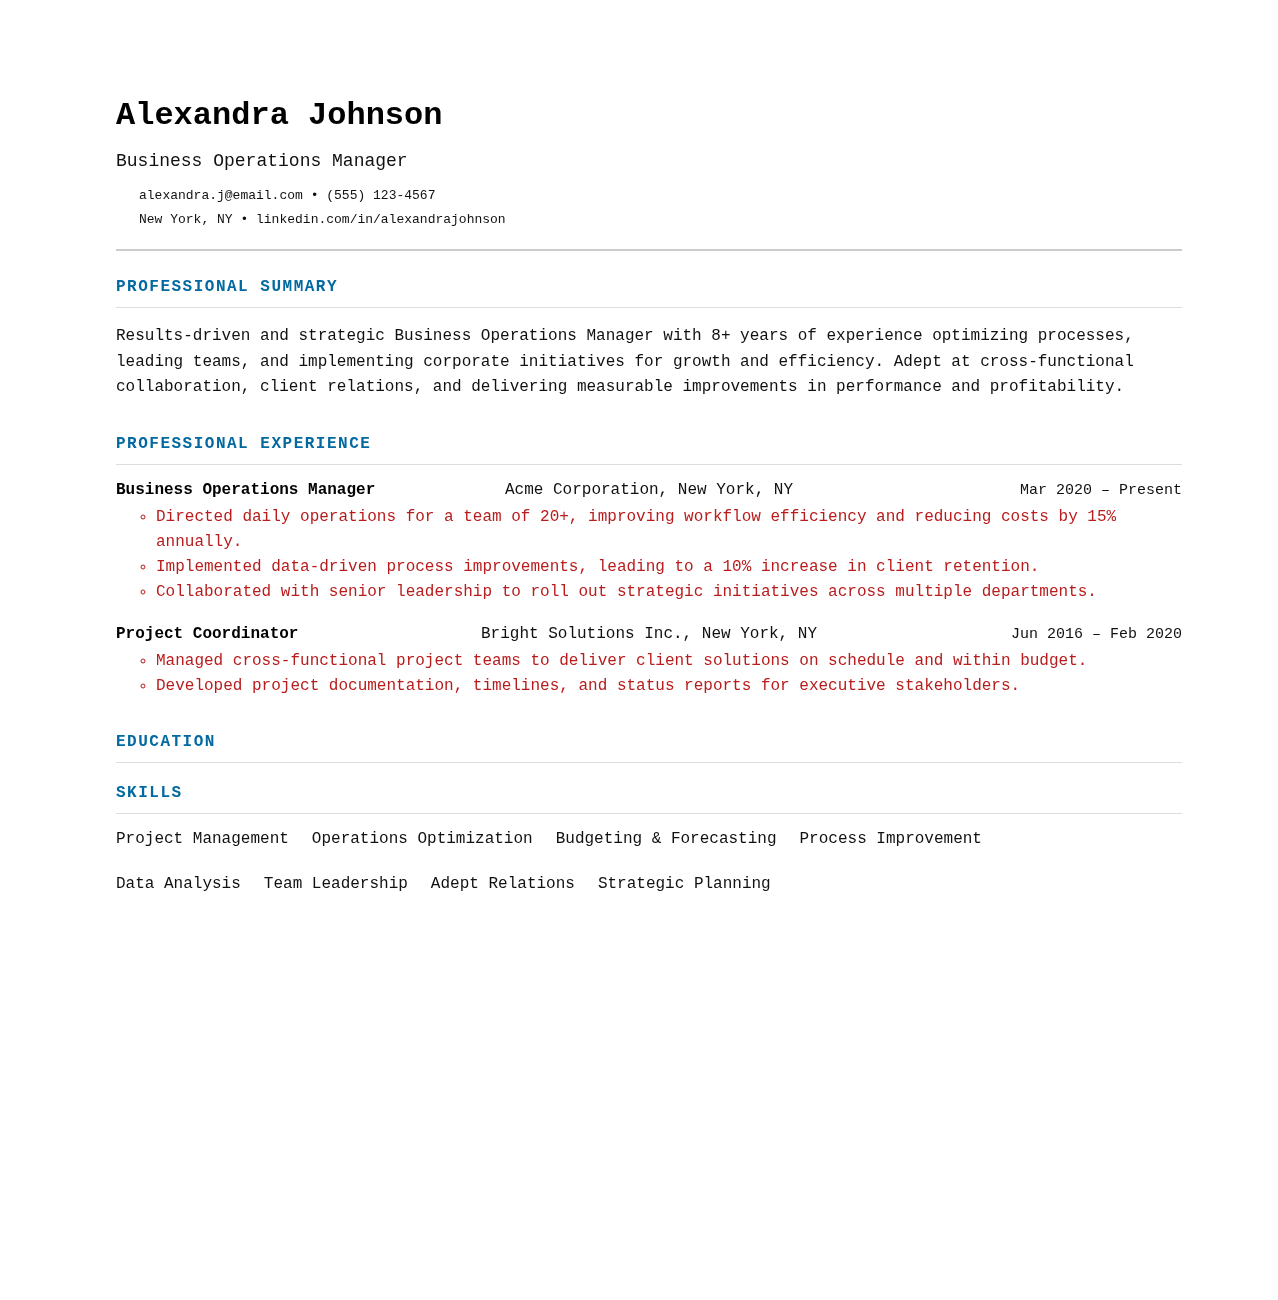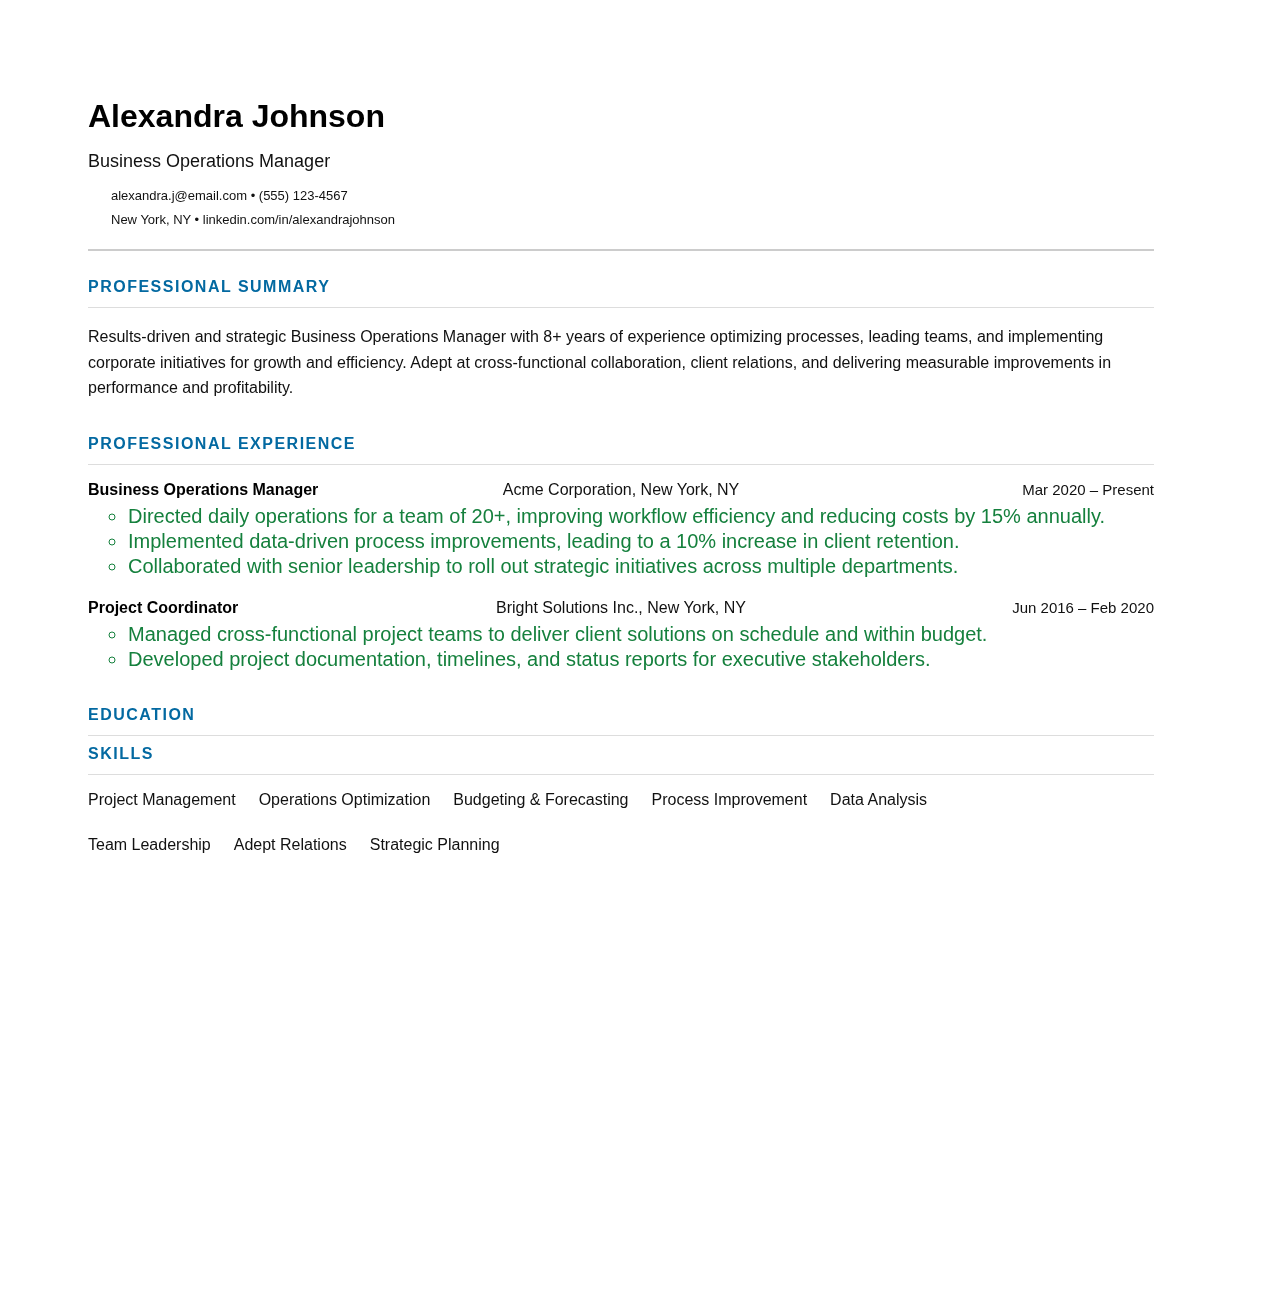--- a/index.html
+++ b/index.html
@@ -9,23 +9,24 @@
     }
     body {
       width: 1278px;
       height: 1300px;
       font-family: "Liberation Sans", sans-serif;
       color: #000000;
       position: relative;
     }
     .page {
       position: absolute;
-      left: 88px;
+      left: 116px;
       top: 95px;
       width: 1066px;
+      font-family: Liberation Mono, monospace;
     }
     .name {
       font-size: 32px;
       font-weight: bold;
       line-height: 42px;
       margin: 0;
       color: #000;
     }
     .headline {
       font-size: 18px;
@@ -88,28 +89,28 @@
     .row .dates {
       flex: 1 1 0;
       text-align: right;
       font-size: 15px;
       color: #111;
     }
     ul.bullets {
       list-style: circle;
       margin: 3px 0 0 0;
       padding-left: 40px;
-      font-size: 20px;
+      font-size: 16px;
       line-height: 25px;
-      color: #15803d;
+      color: #b91c1c;
     }
     .edu-section { margin-top: 33px; }
     .edu-list { margin-top: 14px; }
     .edu-row { margin-bottom: 22px; }
-    .skills-section { margin-top: 8px; }
+    .skills-section { margin-top: 20px; }
     .skills {
       margin-top: 14px;
       display: flex;
       flex-wrap: wrap;
       column-gap: 20px;
       row-gap: 15px;
       font-size: 16px;
       line-height: 22px;
       color: #111;
       width: 960px;

